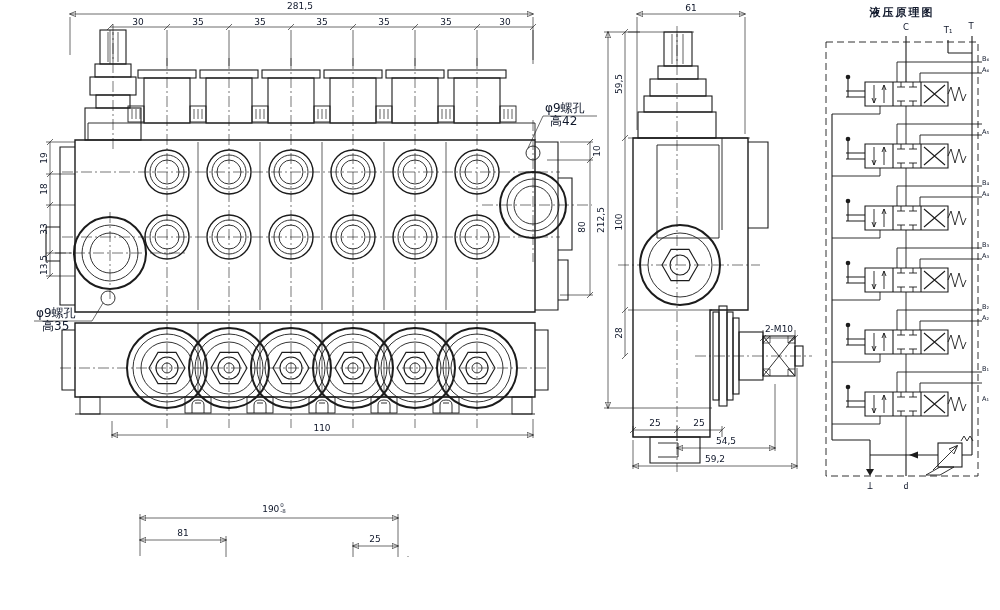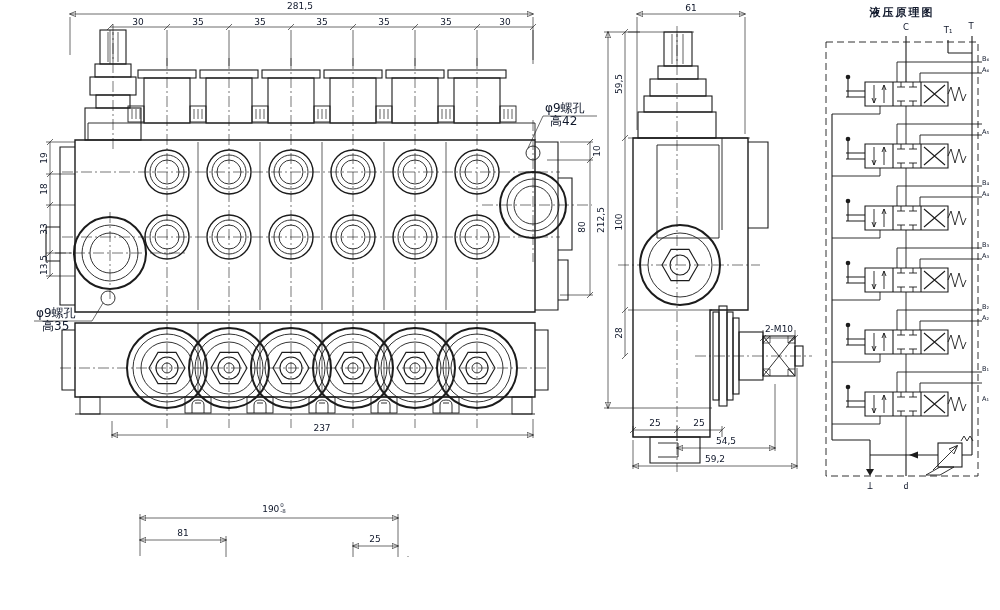--- a/index.html
+++ b/index.html
@@ -260,21 +260,21 @@
   <span class="t c" style="left:322px;top:17px">35</span>
   <span class="t c" style="left:384px;top:17px">35</span>
   <span class="t c" style="left:446px;top:17px">35</span>
   <span class="t c" style="left:505px;top:17px">30</span>
   <span class="t v" style="left:44px;top:158px">19</span>
   <span class="t v" style="left:44px;top:189px">18</span>
   <span class="t v" style="left:44px;top:229px">33</span>
   <span class="t v" style="left:44px;top:265px">13,5</span>
   <span class="t v" style="left:597px;top:151px">10</span>
   <span class="t v" style="left:582px;top:227px">80</span>
-  <span class="t c" style="left:322px;top:423px">237</span>
+  <span class="t c" style="left:322px;top:423px">110</span>
   <span class="t cjk" style="left:545px;top:104px">φ9螺孔</span>
   <span class="t cjk" style="left:550px;top:117px">高42</span>
   <span class="t cjk" style="left:36px;top:309px">φ9螺孔</span>
   <span class="t cjk" style="left:42px;top:322px">高35</span>
 
   <span class="t c" style="left:691px;top:3px">61</span>
   <span class="t v" style="left:619px;top:84px">59,5</span>
   <span class="t v" style="left:601px;top:220px">212,5</span>
   <span class="t v" style="left:619px;top:222px">100</span>
   <span class="t v" style="left:619px;top:333px">28</span>

